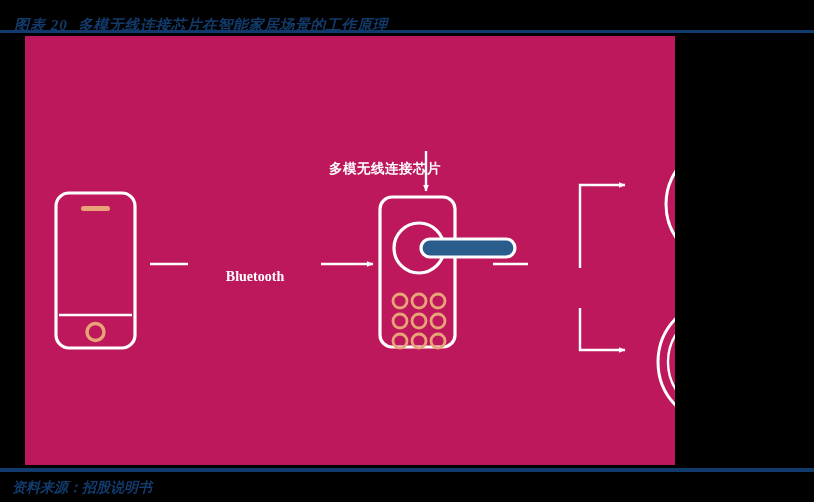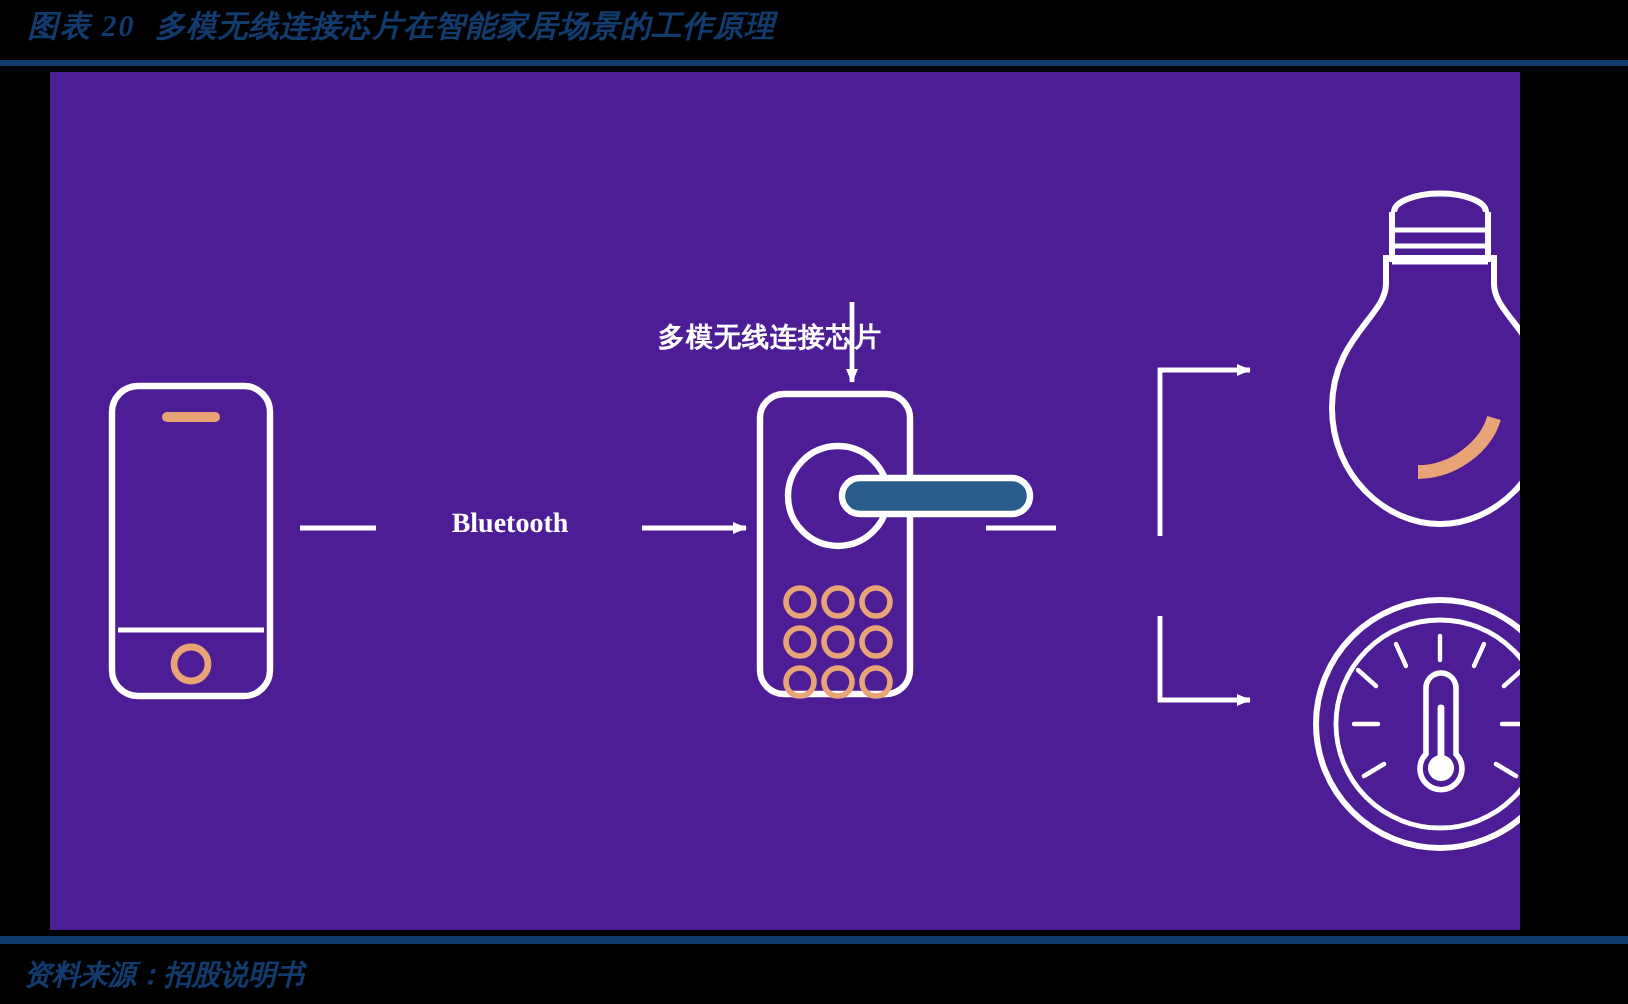--- a/index.html
+++ b/index.html
@@ -11,21 +11,21 @@
     width: 814px;
     height: 502px;
     overflow: hidden;
     font-family: "Liberation Sans", "DejaVu Sans", sans-serif;
     position: relative;
   }
 
   
   .exhibit-header {
     position: absolute;
-    left: 0; top: 0;
+    left: 0; top: 12px;
     width: 742px;
     height: 34px;
   }
   .exhibit-title {
     position: absolute;
     left: 14px;
     top: 4px;
     font-family: "Liberation Serif", "DejaVu Serif", serif;
     font-weight: bold;
     font-style: italic;
@@ -45,23 +45,23 @@
     width: 814px;
     height: 3px;
     background: #123B6D;
   }
 
   
   .figure-panel {
     position: absolute;
     left: 25px;
     top: 36px;
-    width: 735px;
+    width: 650px;
     height: 429px;
-    background: #4c1d95;
+    background: #be185d;
     overflow: hidden;
   }
 
   
   .rule-bottom {
     position: absolute;
     left: 0;
     top: 468px;
     width: 814px;
     height: 4px;
@@ -90,21 +90,21 @@
   .lbl-chip {
     left: 270px;
     top: 124px;
     width: 180px;
     font-size: 13.5px;
     font-weight: bold;
     letter-spacing: 0.5px;
   }
   .lbl-bt {
     left: 165px;
-    top: 218px;
+    top: 232px;
     width: 130px;
     font-family: "Liberation Serif", "DejaVu Serif", serif;
     font-size: 14px;
     font-weight: bold;
   }
   .lbl-bt .line2 {
     font-family: "Liberation Sans", "DejaVu Sans", sans-serif;
   }
   .lbl-zb {
     left: 505px;

